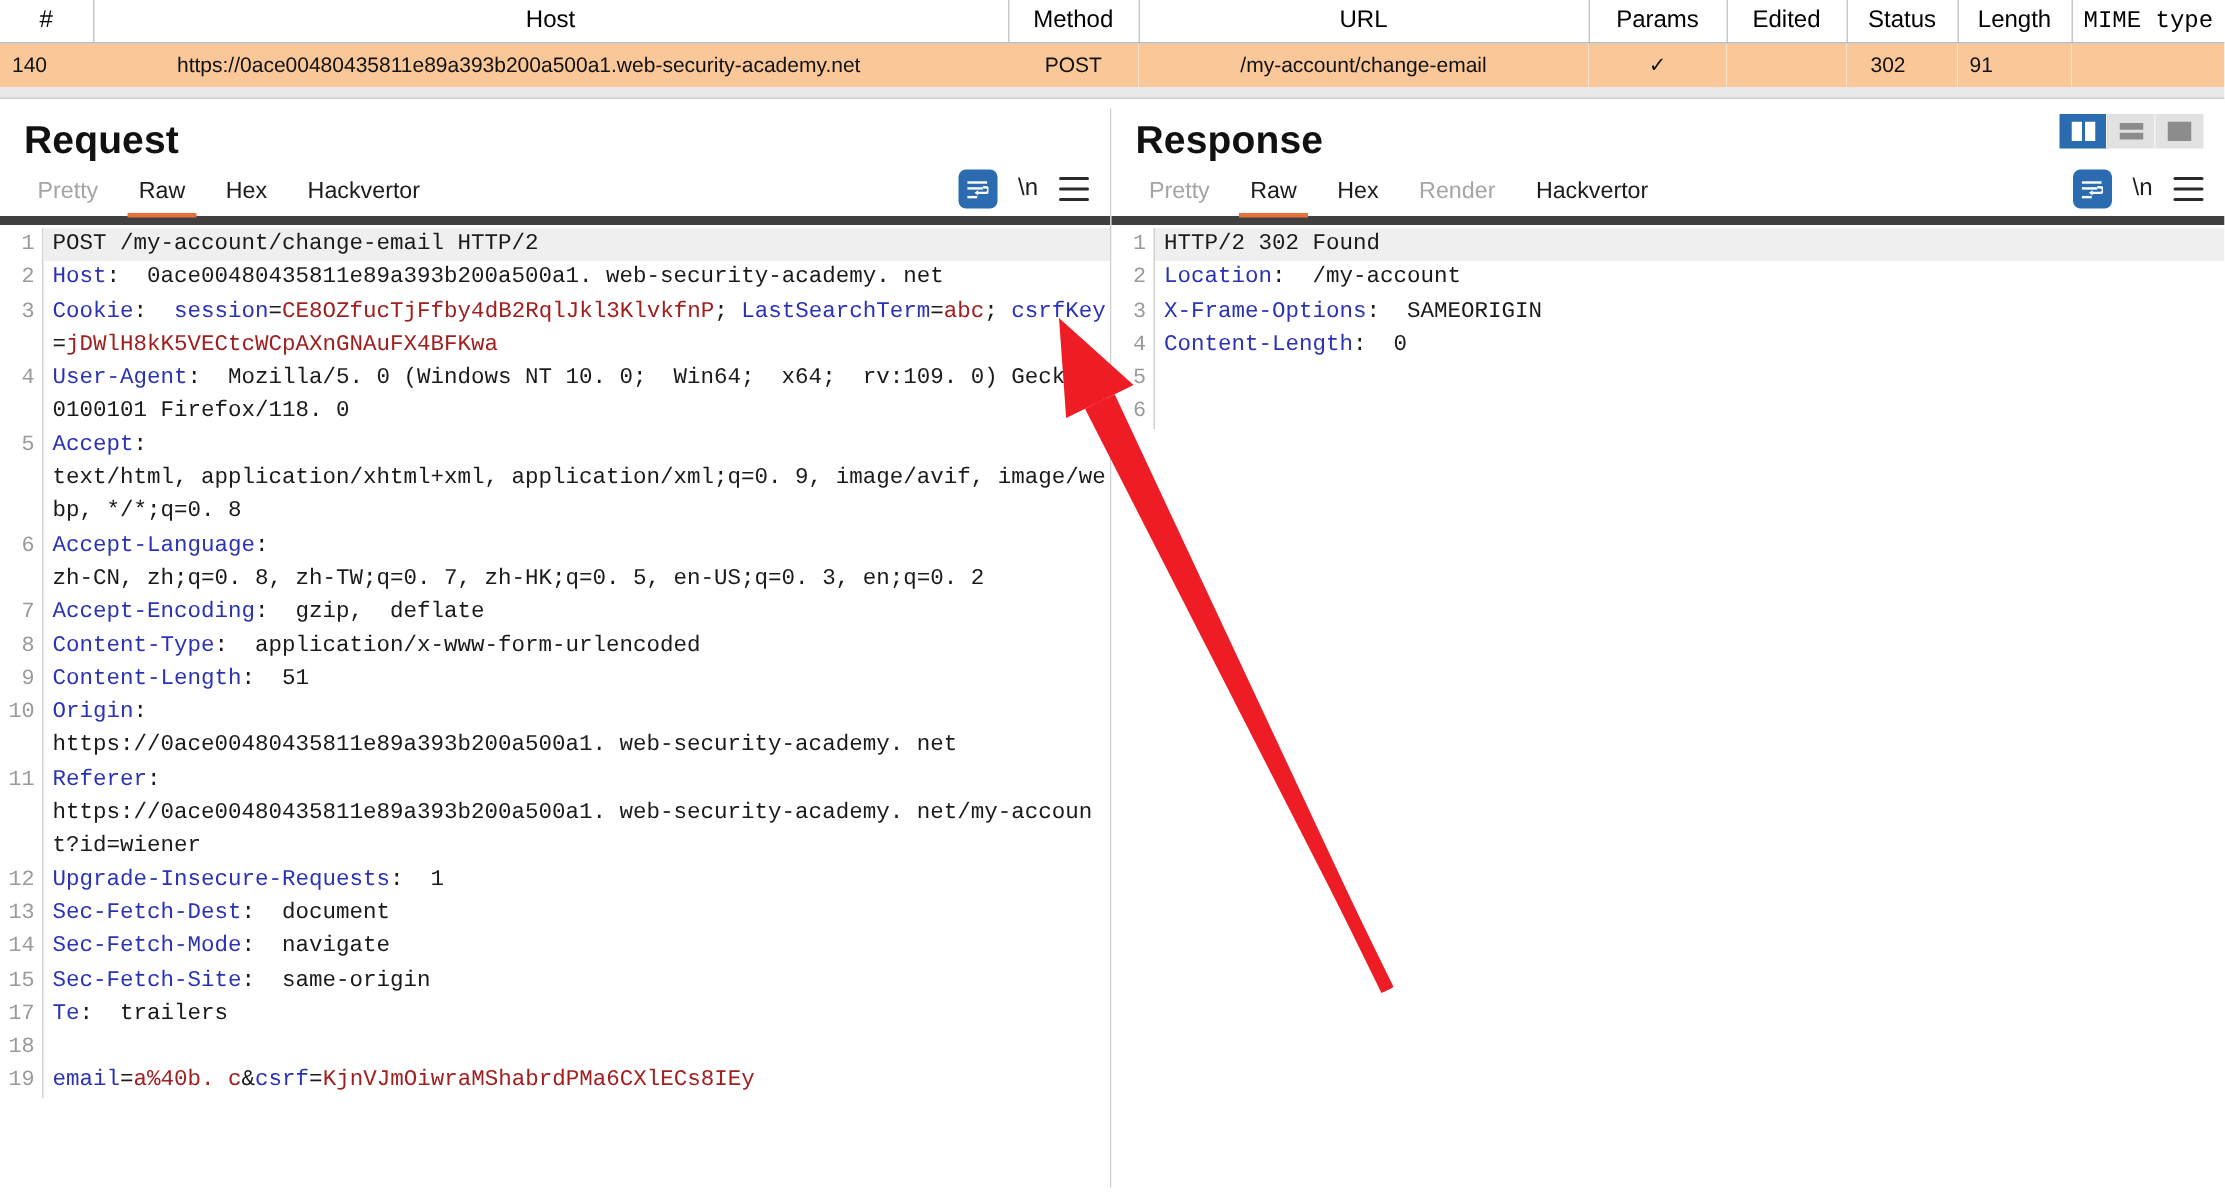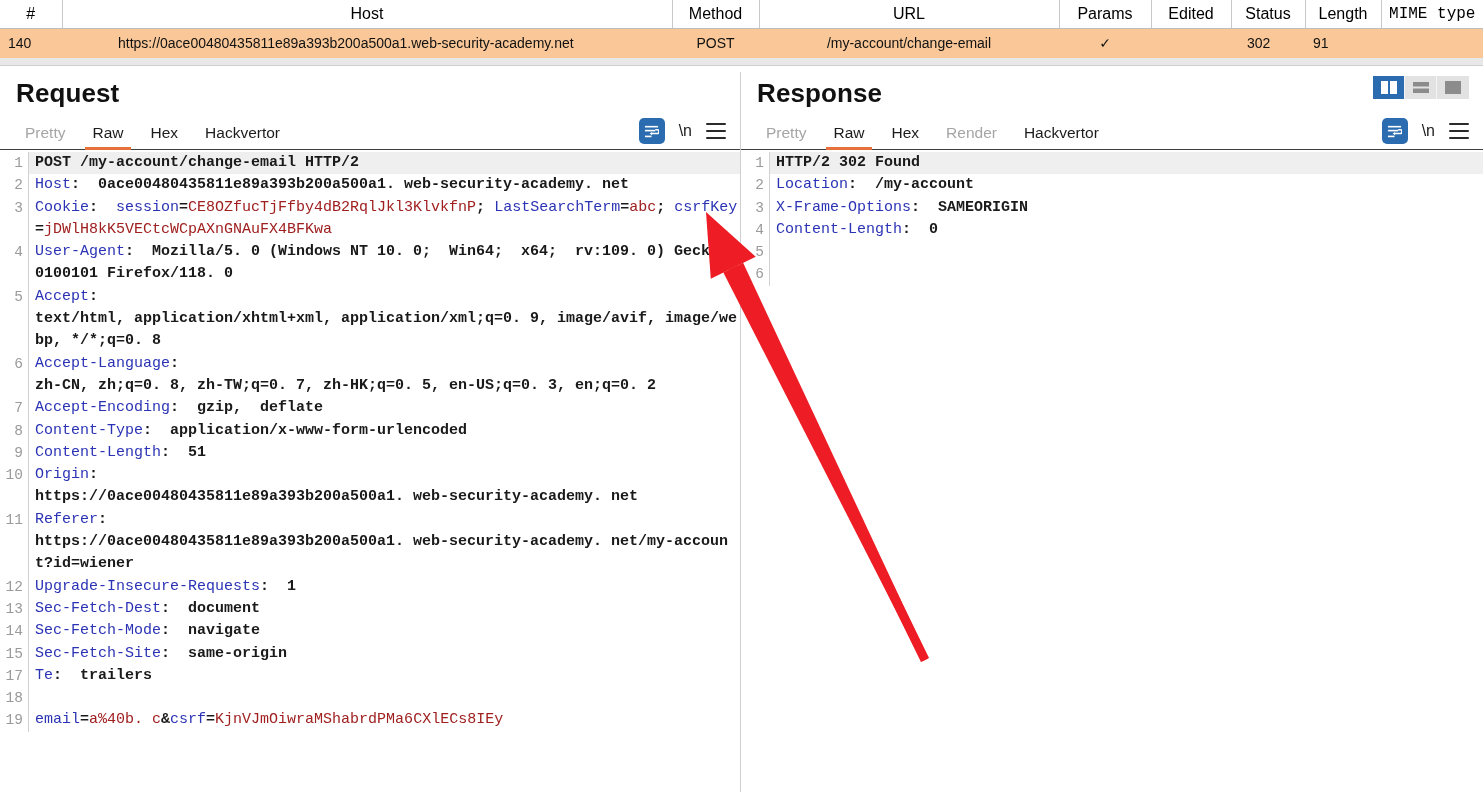--- a/index.html
+++ b/index.html
@@ -74,21 +74,21 @@
     padding-top: 12px;
     letter-spacing: .1px;
   }
 
   .tabbar {
     position: relative;
     display: flex;
     align-items: flex-end;
     height: 36px;
     padding-left: 16px;
-    border-bottom: 1px solid #404040;
+    border-bottom: 6px solid #404040;
     margin-top: 5px;
   }
   .tab {
     font-size: 15.5px;
     color: #1c1c1c;
     padding: 0 9px 7px 9px;
     margin-right: 9px;
     position: relative;
     cursor: default;
     white-space: nowrap;
@@ -173,21 +173,21 @@
   .gutter-pad { border-right: 1px solid #d2d2d2; width: 1px; }
   .ltext {
     padding-left: 6px;
     white-space: pre-wrap;
     word-break: break-all;
     flex: 1;
   }
   .code-row.first .ltext { background: #efefef; }
   .code-row.first { background: transparent; }
   .hdr  { color: #2b33b5; }
-  .val  { color: #1a1a1a; font-weight: bold; }
+  .val  { color: #1a1a1a; }
   .red  { color: #a02020; }
   .key  { color: #2b33b5; }
 
   
   .arrow-layer {
     position: absolute;
     left: 0; top: 0;
     width: 1483px; height: 795px;
     pointer-events: none;
     z-index: 40;

